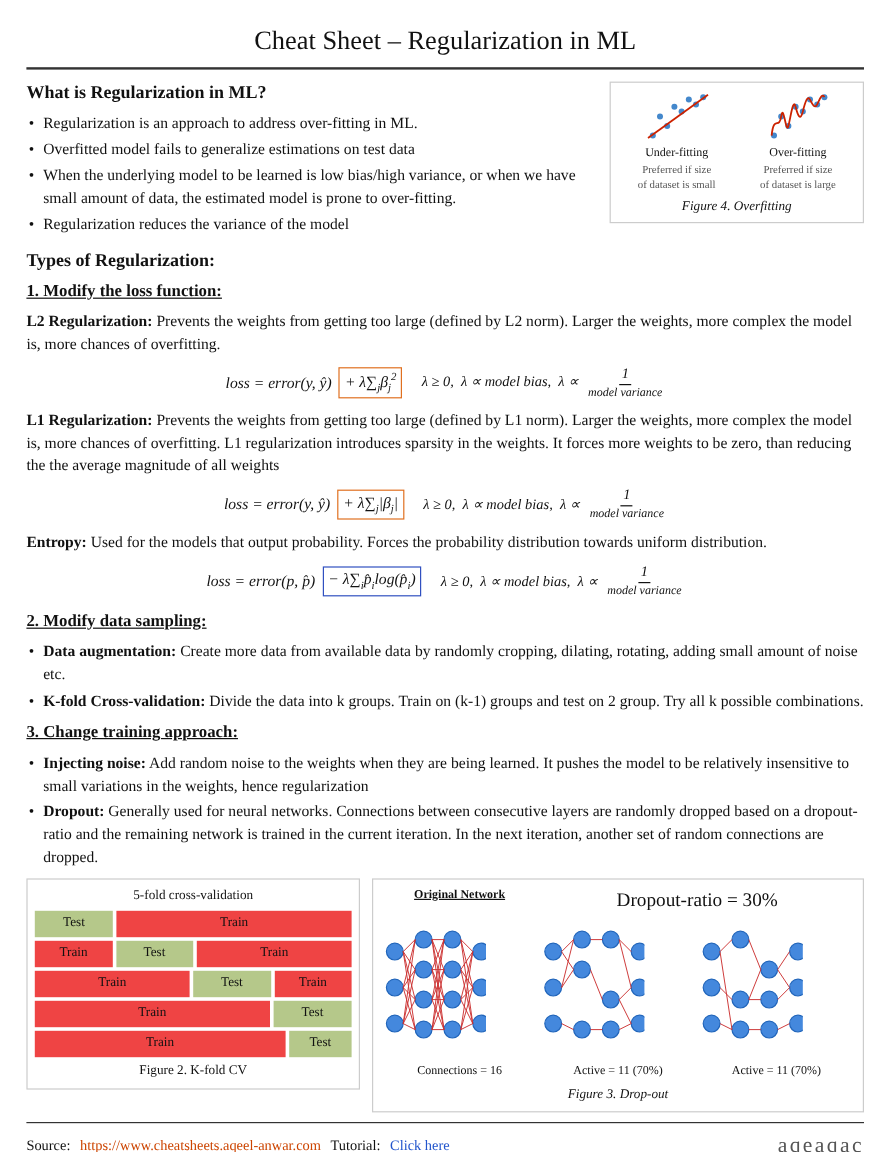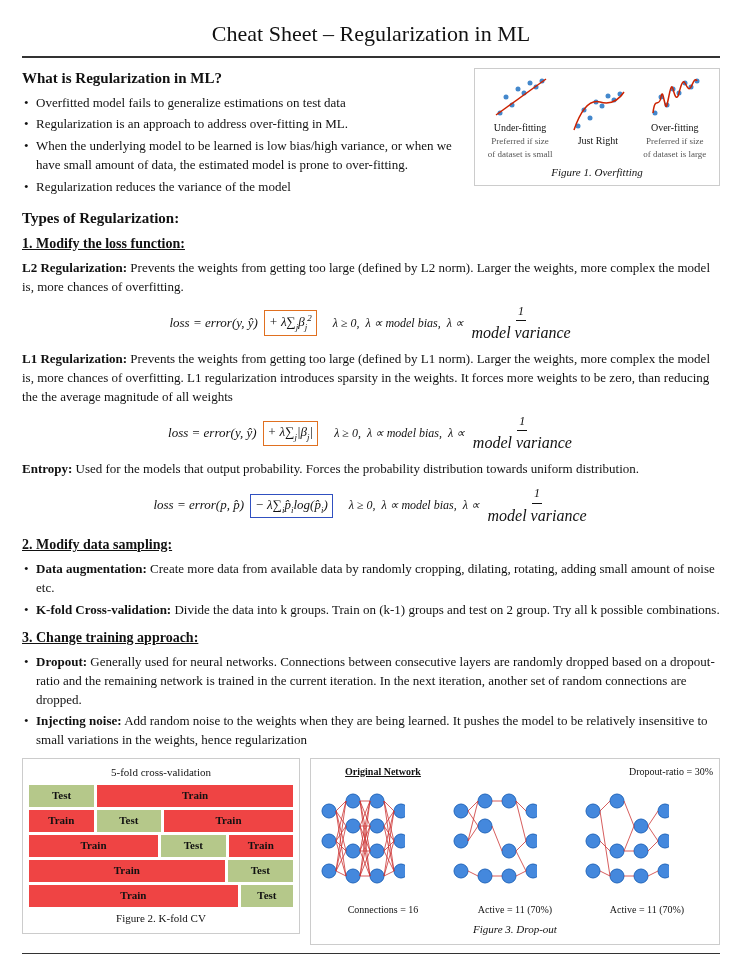--- a/index.html
+++ b/index.html
@@ -38,21 +38,21 @@
     .bold { font-weight: bold; }
 
     
     .intro-row {
       display: flex;
       gap: 12px;
       align-items: flex-start;
     }
     .intro-text { flex: 1; }
     .figure-box {
-      width: 246px;
+      width: 212px;
       flex-shrink: 0;
       border: 1px solid #ccc;
       padding: 6px 4px 4px 4px;
       text-align: center;
     }
     .figure-box .fig-images {
       display: flex;
       justify-content: space-around;
       align-items: center;
       margin-bottom: 4px;
@@ -93,21 +93,21 @@
       font-style: italic;
       font-size: 12px;
     }
     .frac {
       display: inline-flex;
       flex-direction: column;
       align-items: center;
       font-style: italic;
     }
     .frac-num { border-bottom: 1px solid #111; padding: 0 2px; font-size: 12px; }
-    .frac-den { padding: 0 2px; font-size: 16px; text-align: right; }
+    .frac-den { padding: 0 2px; font-size: 10px; text-align: right; }
 
     
     .figures-row {
       display: flex;
       gap: 10px;
       margin-top: 8px;
       align-items: flex-start;
     }
     .kfold-figure {
       border: 1px solid #ccc;
@@ -119,21 +119,21 @@
       display: flex;
       gap: 3px;
       margin-bottom: 3px;
       height: 22px;
     }
     .kfold-cell {
       display: flex;
       align-items: center;
       justify-content: center;
       font-size: 11px;
-      font-weight: bold;
+      font-weight: normal;
     }
     .cell-test { background: #b5c88a; flex: 1; }
     .cell-train { background: #ef4444; flex: 3; }
     .fig2-caption { font-size: 11px; text-align: center; margin-top: 4px; }
 
     
     .dropout-figure {
       border: 1px solid #ccc;
       padding: 6px;
       flex: 1.5;
@@ -170,22 +170,22 @@
   </style>
 </head>
 <body>
 
 <h1>Cheat Sheet – Regularization in ML</h1>
 
 <div class="intro-row section">
   <div class="intro-text">
     <h2>What is Regularization in ML?</h2>
     <ul class="bullet-list">
+      <li>Regularization is an approach to address over-fitting in ML.</li>
       <li>Overfitted model fails to generalize estimations on test data</li>
-      <li>Regularization is an approach to address over-fitting in ML.</li>
       <li>When the underlying model to be learned is low bias/high variance, or when we have small amount of data, the estimated model is prone to over-fitting.</li>
       <li>Regularization reduces the variance of the model</li>
     </ul>
   </div>
   <div class="figure-box">
     <div class="fig-images">
 
       <div>
         <svg width="56" height="46" class="curve-svg">
 
@@ -197,52 +197,38 @@
           <circle cx="38" cy="8" r="2.5" fill="#4488cc"></circle>
           <circle cx="44" cy="12" r="2.5" fill="#4488cc"></circle>
           <circle cx="50" cy="6" r="2.5" fill="#4488cc"></circle>
 
           <line x1="4" y1="40" x2="54" y2="4" stroke="#cc2200" stroke-width="1.5"></line>
         </svg>
         <div class="fig-label">Under-fitting</div>
         <div class="fig-label" style="font-size:9px;color:#555;">Preferred if size<br>of dataset is small</div>
       </div>
 
-      <div>
-        <svg width="56" height="46" class="curve-svg">
-          <circle cx="8" cy="38" r="2.5" fill="#4488cc"></circle>
-          <circle cx="14" cy="22" r="2.5" fill="#4488cc"></circle>
-          <circle cx="20" cy="30" r="2.5" fill="#4488cc"></circle>
-          <circle cx="26" cy="14" r="2.5" fill="#4488cc"></circle>
-          <circle cx="32" cy="18" r="2.5" fill="#4488cc"></circle>
-          <circle cx="38" cy="8" r="2.5" fill="#4488cc"></circle>
-          <circle cx="44" cy="12" r="2.5" fill="#4488cc"></circle>
-          <circle cx="50" cy="6" r="2.5" fill="#4488cc"></circle>
-          <path d="M4,42 Q15,10 30,14 Q45,18 54,4" fill="none" stroke="#cc2200" stroke-width="1.5"></path>
-        </svg>
-        <div class="fig-label">Just Right</div>
-      </div>
 
       <div>
         <svg width="56" height="46" class="curve-svg">
           <circle cx="8" cy="38" r="2.5" fill="#4488cc"></circle>
           <circle cx="14" cy="22" r="2.5" fill="#4488cc"></circle>
           <circle cx="20" cy="30" r="2.5" fill="#4488cc"></circle>
           <circle cx="26" cy="14" r="2.5" fill="#4488cc"></circle>
           <circle cx="32" cy="18" r="2.5" fill="#4488cc"></circle>
           <circle cx="38" cy="8" r="2.5" fill="#4488cc"></circle>
           <circle cx="44" cy="12" r="2.5" fill="#4488cc"></circle>
           <circle cx="50" cy="6" r="2.5" fill="#4488cc"></circle>
           <path d="M6,38 C8,20 12,34 14,22 C16,10 18,38 20,30 C22,22 24,6 26,14 C28,22 30,26 32,18 C34,10 36,4 38,8 C40,12 42,16 44,12 C46,8 48,2 50,6" fill="none" stroke="#cc2200" stroke-width="1.5"></path>
         </svg>
         <div class="fig-label">Over-fitting</div>
         <div class="fig-label" style="font-size:9px;color:#555;">Preferred if size<br>of dataset is large</div>
       </div>
     </div>
-    <div class="fig-caption">Figure 1. Overfitting</div>
+    <div class="fig-caption">Figure 4. Overfitting</div>
   </div>
 </div>
 
 <h2 style="font-size:15px;margin-bottom:4px;">Types of Regularization:</h2>
 
 <div class="section">
   <h3 style="text-decoration:underline;margin-bottom:5px;">1. Modify the loss function:</h3>
 
   <div style="margin-bottom:5px;">
     <p>
@@ -322,26 +308,26 @@
       <span class="bold">K-fold Cross-validation:</span>
       <span>Divide the data into k groups. Train on (k-1) groups and test on 2 group. Try all k possible combinations.</span>
     </li>
   </ul>
 </div>
 
 <div class="section">
   <h3 style="text-decoration:underline;margin-bottom:5px;">3. Change training approach:</h3>
   <ul class="bullet-list">
     <li>
+      <span class="bold">Injecting noise:</span>
+      <span>Add random noise to the weights when they are being learned. It pushes the model to be relatively insensitive to small variations in the weights, hence regularization</span>
+    </li>
+    <li>
       <span class="bold">Dropout:</span>
       <span>Generally used for neural networks. Connections between consecutive layers are randomly dropped based on a dropout-ratio and the remaining network is trained in the current iteration. In the next iteration, another set of random connections are dropped.</span>
-    </li>
-    <li>
-      <span class="bold">Injecting noise:</span>
-      <span>Add random noise to the weights when they are being learned. It pushes the model to be relatively insensitive to small variations in the weights, hence regularization</span>
     </li>
   </ul>
 </div>
 
 <div class="figures-row">
 
   <div class="kfold-figure">
     <div class="kfold-title">5-fold cross-validation</div>
 
     <div class="kfold-row">
@@ -369,21 +355,21 @@
     <div class="kfold-row">
       <div class="kfold-cell cell-train" style="flex:4;">Train</div>
       <div class="kfold-cell cell-test" style="flex:1;">Test</div>
     </div>
     <div class="fig2-caption">Figure 2. K-fold CV</div>
   </div>
 
   <div class="dropout-figure">
     <div style="display:flex;justify-content:space-between;margin-bottom:4px;">
       <div class="net-label" style="flex:1;text-align:center;font-size:10px;font-weight:bold;text-decoration:underline;">Original Network</div>
-      <div class="net-label" style="flex:2;text-align:right;font-size:10px;">Dropout-ratio = 30%</div>
+      <div class="net-label" style="flex:2;text-align:center;font-size:16px;">Dropout-ratio = 30%</div>
     </div>
     <div class="dropout-nets">
 
       <div style="flex:1;">
         <svg width="88" height="110">
 
           <circle cx="12" cy="25" r="7" fill="#4488dd" stroke="#2266bb" stroke-width="1"></circle>
           <circle cx="12" cy="55" r="7" fill="#4488dd" stroke="#2266bb" stroke-width="1"></circle>
           <circle cx="12" cy="85" r="7" fill="#4488dd" stroke="#2266bb" stroke-width="1"></circle>
 

